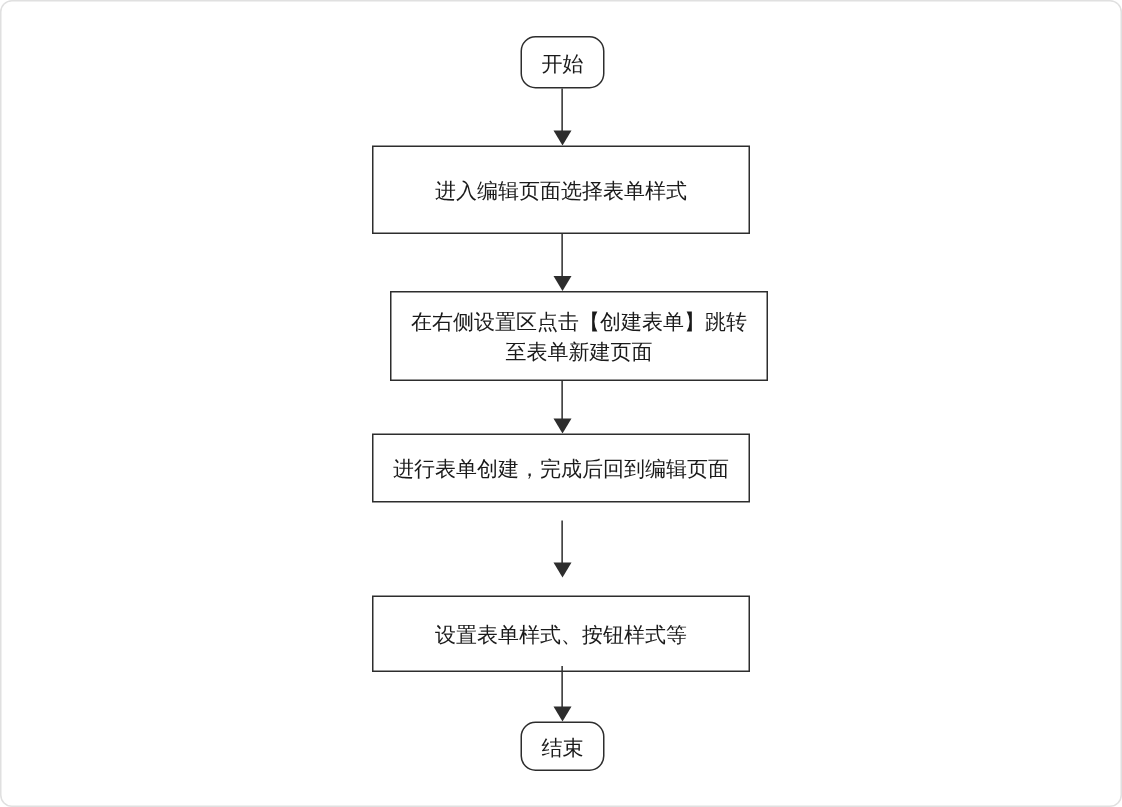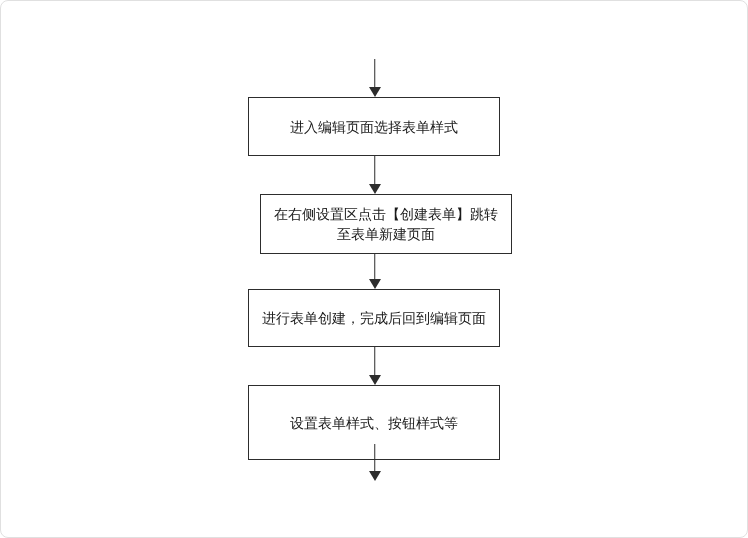--- a/index.html
+++ b/index.html
@@ -36,22 +36,22 @@
     border-radius: 10px;
     padding: 0 4px;
   }
   .process {
     left: 247px;
     width: 252px;
   }
   #node-start { left: 346px; top: 23px;  width: 56px; height: 35px; }
   #node-step1 { top: 96px;  height: 59px; }
   #node-step2 { top: 193px; height: 60px; margin-left: 12px; }
-  #node-step3 { top: 288px; height: 58px; }
-  #node-step4 { top: 384px; height: 75px; text-align: right; }
+  #node-step3 { top: 288px; height: 46px; }
+  #node-step4 { top: 396px; height: 51px; text-align: right; }
   #node-end   { left: 346px; top: 480px; width: 56px; height: 33px; }
 
   .arrow {
     position: absolute;
     left: 367px;
     width: 13px;
   }
   #arrow-1 { top: 58px;  height: 38px; }
   #arrow-2 { top: 155px; height: 38px; }
   #arrow-3 { top: 253px; height: 35px; }
@@ -76,20 +76,23 @@
     border-left: 6px solid transparent;
     border-right: 6px solid transparent;
     border-top: 10px solid var(--arrow, #2d2d2d);
   }
 </style>
 </head>
 <body>
 
 <div class="canvas">
 
+  <div class="node terminator" id="node-start">
+    <span>开始</span>
+  </div>
 
   <div class="arrow" id="arrow-1">
     <div class="shaft"></div>
     <div class="head"></div>
   </div>
 
   <div class="node process" id="node-step1">
     <span>进入编辑页面选择表单样式</span>
   </div>
 
@@ -118,14 +121,17 @@
 
   <div class="node process" id="node-step4">
     <span>设置表单样式、按钮样式等</span>
   </div>
 
   <div class="arrow" id="arrow-5">
     <div class="shaft"></div>
     <div class="head"></div>
   </div>
 
+  <div class="node terminator" id="node-end">
+    <span>结束</span>
+  </div>
 
 </div>
 
 </body></html>

